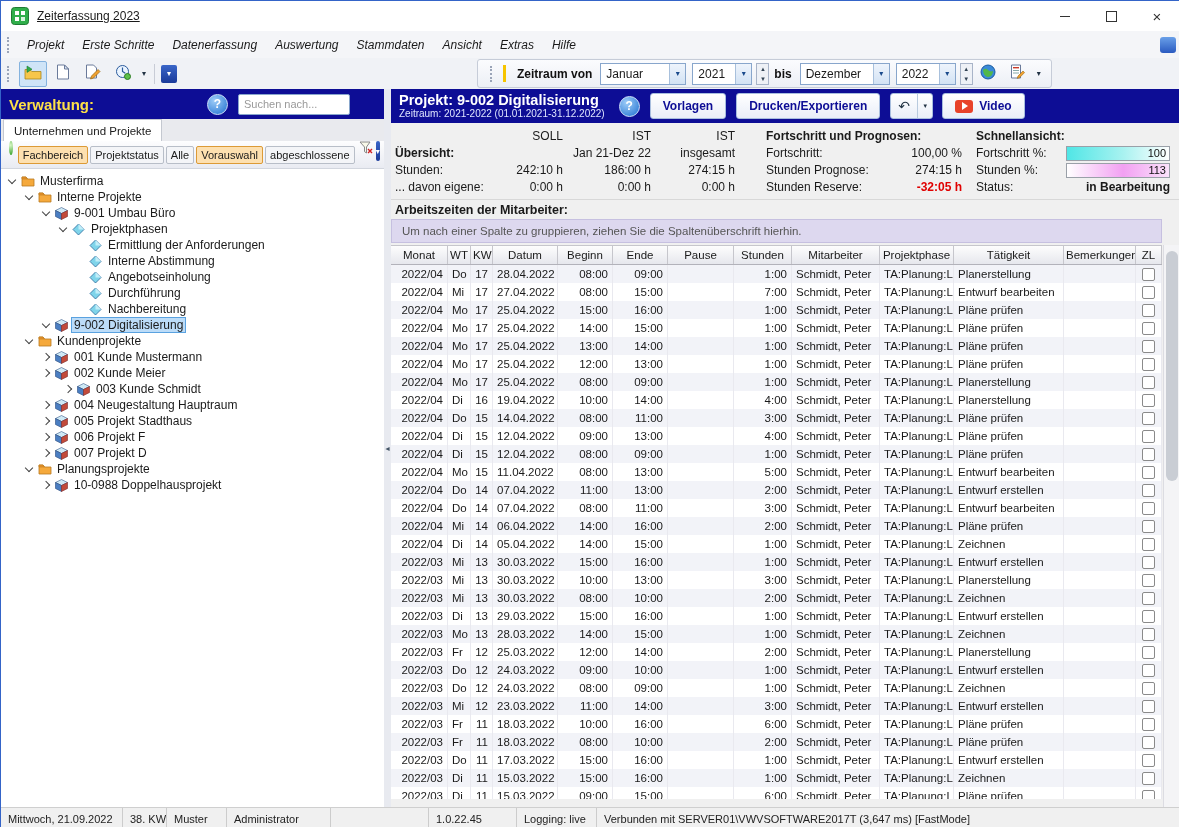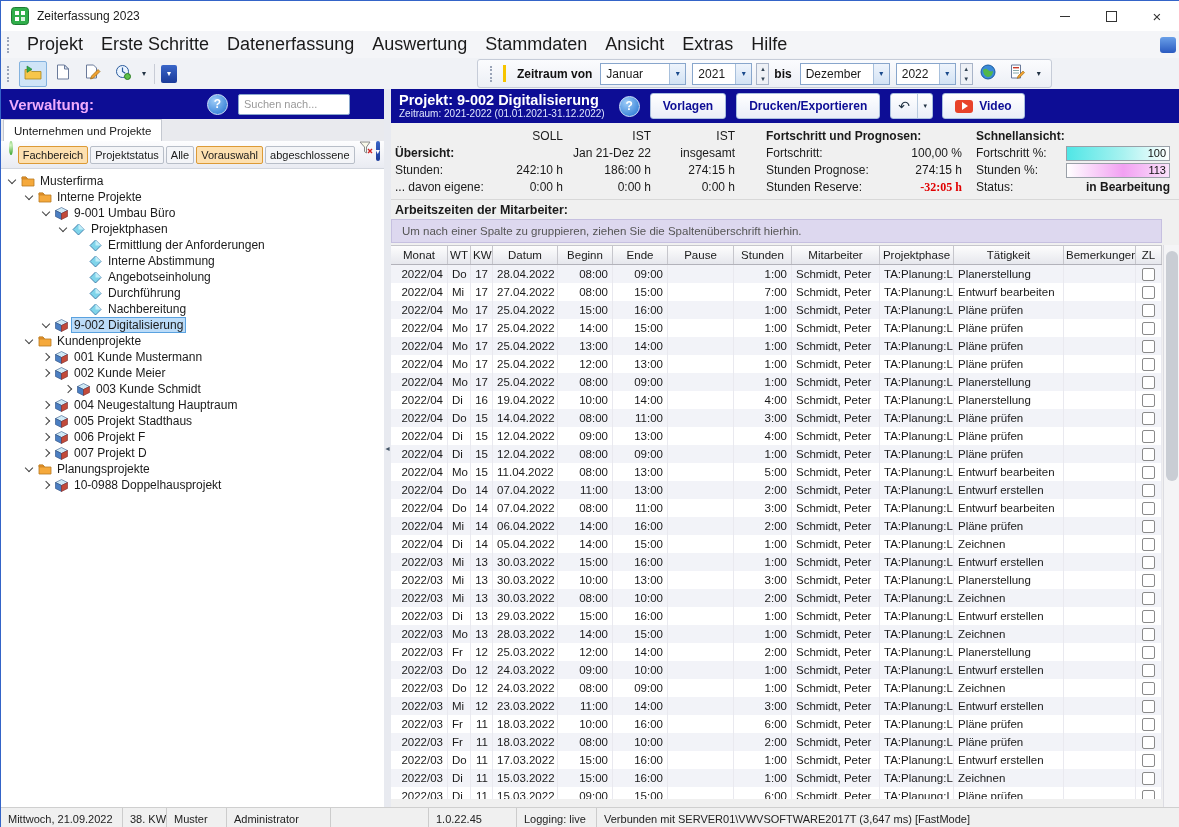--- a/index.html
+++ b/index.html
@@ -1,29 +1,29 @@
 <!DOCTYPE html>
 <html><head>
 <meta charset="utf-8">
 <style>
   html,body{margin:0;padding:0;background:#d8d8d8;font-family:"Liberation Sans",sans-serif;}
   #app{position:relative;width:1179px;height:827px;background:#f0f0f0;border:1px solid #3464c8;overflow:hidden;font-size:12px;color:#1a1a1a;}
   
   .titlebar{position:absolute;left:0;top:0;width:100%;height:30px;background:#ffffff;display:flex;align-items:center;border-bottom:1px solid #e4e4e4;}
   .appicon{width:18px;height:18px;margin:0 8px 0 10px;}
-  .title-text{font-size:12px;color:#1a1a1a;}
+  .title-text{font-size:12px;color:#1a1a1a;text-decoration:underline;}
   .wincontrols{margin-left:auto;display:flex;height:100%;}
   .winbtn{width:46px;height:100%;display:flex;align-items:center;justify-content:center;color:#333;}
   .min-glyph{width:10px;height:1px;background:#333;display:inline-block;}
   .max-glyph{width:9px;height:9px;border:1px solid #333;display:inline-block;}
   .close-glyph{font-size:15px;line-height:1;}
   
   .menubar{position:absolute;left:0;top:30px;width:100%;height:27px;background:#f4f5f8;display:flex;align-items:center;border-bottom:1px solid #e0e2e8;}
   .grip{width:4px;height:16px;border-left:2px dotted #9aa4b8;margin:0 5px 0 6px;}
-  .menu-item{padding:4px 9px;font-size:18px;color:#1a1a1a;}
+  .menu-item{padding:4px 9px;font-size:12px;color:#1a1a1a;font-style:italic;}
   .menu-right{margin-left:auto;margin-right:4px;width:16px;height:16px;background:linear-gradient(#6aa0e8,#2a5ac0);border-radius:3px;}
   
   .toolbar{position:absolute;left:0;top:57px;width:100%;height:31px;background:#f0f2f6;display:flex;align-items:center;border-bottom:1px solid #d8dce4;}
   .tbtn{width:26px;height:24px;display:flex;align-items:center;justify-content:center;border:1px solid transparent;border-radius:2px;margin:0 1px;}
   .tbtn.pressed{background:#cfe4f7;border-color:#84b2de;}
   .tbtn-drop{width:12px;height:24px;display:flex;align-items:center;justify-content:center;font-size:8px;color:#234;}
   .tsep{width:1px;height:20px;background:#c8ccd6;margin:0 4px;}
   .mini-drop{width:16px;height:18px;background:linear-gradient(#3a66c8,#1a3a9a);color:#fff;font-size:8px;display:flex;align-items:center;justify-content:center;border-radius:2px;margin-left:2px;}
   .zeitraum-group{display:flex;align-items:center;height:27px;margin-left:300px;border:1px solid #c6ccd8;background:linear-gradient(#fbfcfe,#eceff5);border-radius:3px;padding:0 6px;}
   .accentbar{width:3px;height:17px;background:#f6c400;margin:0 6px 0 2px;}
@@ -33,21 +33,21 @@
   .combo .carr{width:15px;height:100%;background:linear-gradient(#eef4fc,#d2e2f4);border-left:1px solid #a8c0dc;display:flex;align-items:center;justify-content:center;font-size:8px;color:#1a4a8c;}
   .spinner{display:flex;flex-direction:column;width:11px;height:20px;border:1px solid #a8b4c8;background:#eef1f6;margin-left:1px;}
   .spinner span{flex:1;display:flex;align-items:center;justify-content:center;font-size:6px;color:#345;}
   
   .main{position:absolute;left:0;top:88px;width:100%;height:718px;}
   .left-panel{position:absolute;left:0;top:0;width:383px;height:100%;background:#fff;border-right:1px solid #c8ccd4;}
   .splitter{position:absolute;left:383px;top:0;width:7px;height:100%;background:#e8eaf0;display:flex;align-items:center;justify-content:center;font-size:7px;color:#456;}
   .right-panel{position:absolute;left:390px;top:0;width:789px;height:100%;background:#f0f0f0;}
   
   .lp-header{position:absolute;left:0;top:0;width:100%;height:30px;background:#0d0d95;display:flex;align-items:center;}
-  .lp-title{color:#f0abfc;font-size:15px;font-weight:bold;margin-left:8px;}
+  .lp-title{color:#fde047;font-size:15px;font-weight:bold;margin-left:8px;}
   .help-ic{width:19px;height:19px;border-radius:50%;background:radial-gradient(circle at 35% 30%,#9ecdf8,#1e6fd0);color:#fff;font-weight:bold;font-size:12px;display:flex;align-items:center;justify-content:center;border:1px solid #cfe3fa;}
   .lp-header .help-ic{margin-left:auto;margin-right:10px;}
   .search-input{width:100px;height:19px;border:1px solid #88a6cc;border-radius:2px;font-size:11px;padding:0 5px;margin-right:34px;font-family:"Liberation Sans",sans-serif;}
   .search-input::placeholder{color:#999;}
   .tabstrip{position:absolute;left:0;top:30px;width:100%;height:22px;background:#e9eaee;border-bottom:1px solid #c4c8d0;display:flex;align-items:flex-end;}
   .tab{height:21px;background:#fff;border:1px solid #c4c8d0;border-bottom:none;padding:0 10px;font-size:11.5px;display:flex;align-items:center;margin-left:2px;}
   .filterbar{position:absolute;left:0;top:52px;width:100%;height:28px;background:linear-gradient(#fdfdfe,#e9ebf2);border-bottom:1px solid #d2d6de;display:flex;padding:0 4px;box-sizing:border-box;}
   .sphere{width:14px;height:14px;border-radius:50%;background:radial-gradient(circle at 35% 30%,#d6f6c4,#35a028);margin:0 4px;}
   .fbtn{font-size:11px;padding:2px 4px;margin:0 1px;border:1px solid #b8bec8;background:#f4f5f8;border-radius:2px;white-space:nowrap;}
   .fbtn.active{background:#fde0b0;border-color:#dc9a36;}
@@ -80,21 +80,21 @@
   .ov-row{display:grid;line-height:17px;}
   .ov-b1{position:absolute;left:4px;top:5px;width:346px;}
   .ov-b1 .ov-row{grid-template-columns:110px 58px 88px 84px;}
   .ov-b2{position:absolute;left:375px;top:5px;width:196px;}
   .ov-b2 .ov-row{grid-template-columns:106px 1fr;}
   .ov-b3{position:absolute;left:585px;top:5px;width:194px;}
   .ov-b3 .ov-row{grid-template-columns:90px 1fr;align-items:center;}
   .ov-lbl{text-align:left;}
   .ov-v{text-align:right;}
   .b{font-weight:bold;}
-  .red{color:#e00000;font-family:Liberation Serif, serif;}
+  .red{color:#e00000;}
   .qbar{height:13px;border:1px solid #9aa0a8;font-size:11px;text-align:right;padding:0 3px;line-height:13px;color:#111;}
   .qbar.cyan{background:linear-gradient(90deg,#50e6e6 0%,#a8f2f0 55%,#ffffff 100%);}
   .qbar.magenta{background:linear-gradient(90deg,#ffffff 0%,#f2a0f2 55%,#fbe2fb 100%);}
   
   .wt-title{position:absolute;left:4px;top:114px;font-weight:bold;font-size:12.5px;}
   .hint{position:absolute;left:0;top:130px;width:771px;height:24px;background:#ddd8ef;border:1px solid #c6c0e0;box-sizing:border-box;display:flex;align-items:center;padding-left:10px;color:#555;font-size:11.5px;}
   .grid-head,.grid-row{display:grid;grid-template-columns:57px 23px 22px 65px 55px 55px 66px 58px 88px 74px 110px 72px 26px;}
   .grid-head{position:absolute;left:0;top:156px;width:771px;height:20px;background:linear-gradient(#fdfdfd,#e6e7ed);border-top:1px solid #c6c6cc;border-bottom:1px solid #b2b2ba;box-sizing:border-box;}
   .grid-head .cell{border-right:1px solid #c6c6cc;font-size:11.5px;line-height:19px;text-align:center;overflow:hidden;white-space:nowrap;padding:0 2px;box-sizing:border-box;}
   .grid-body{position:absolute;left:0;top:176px;width:771px;bottom:8px;overflow:hidden;background:#fff;}

